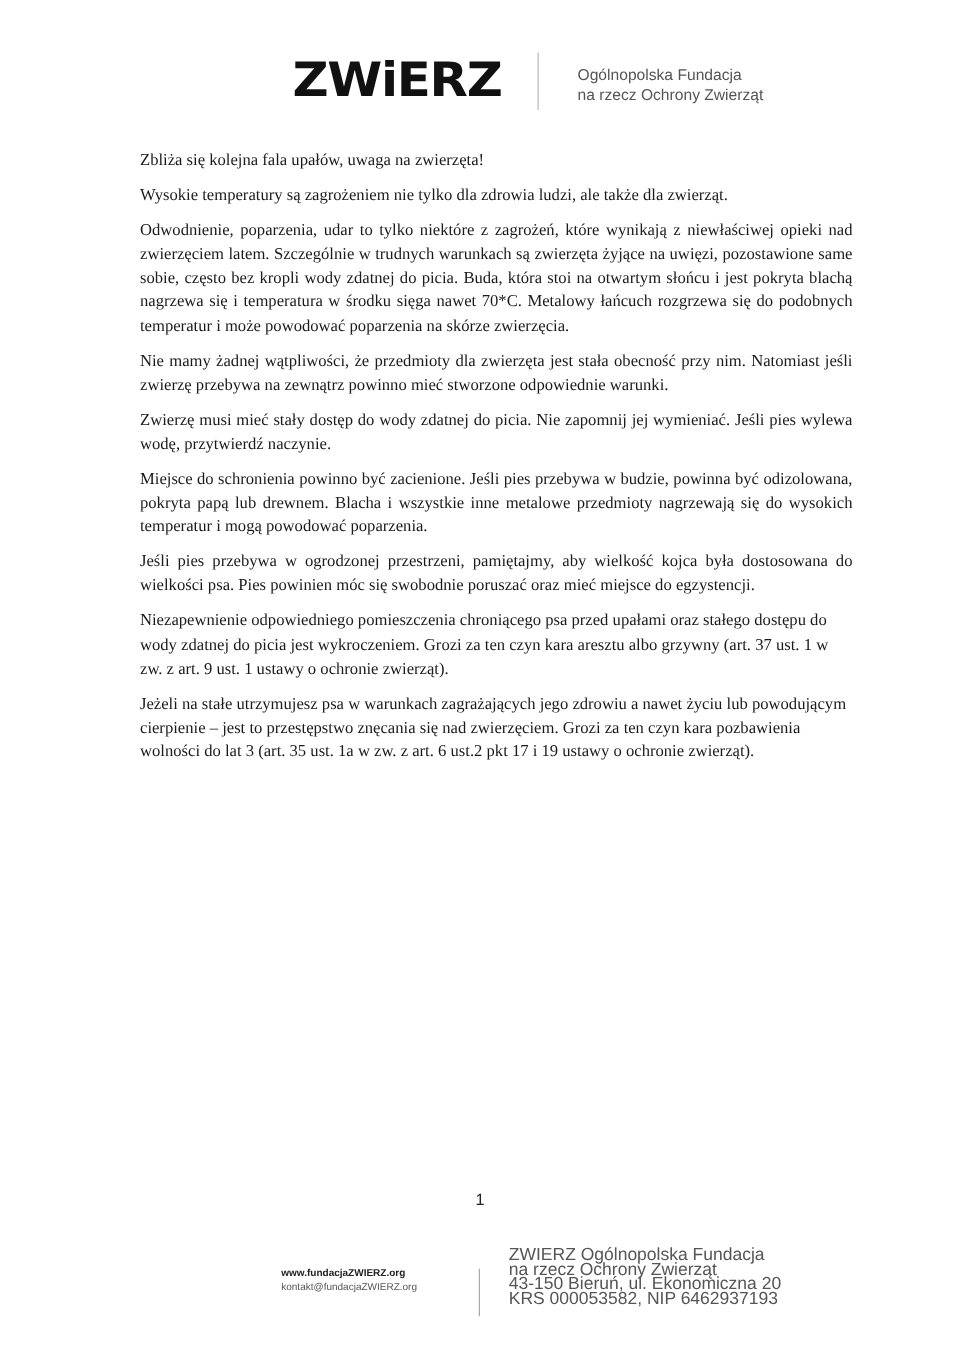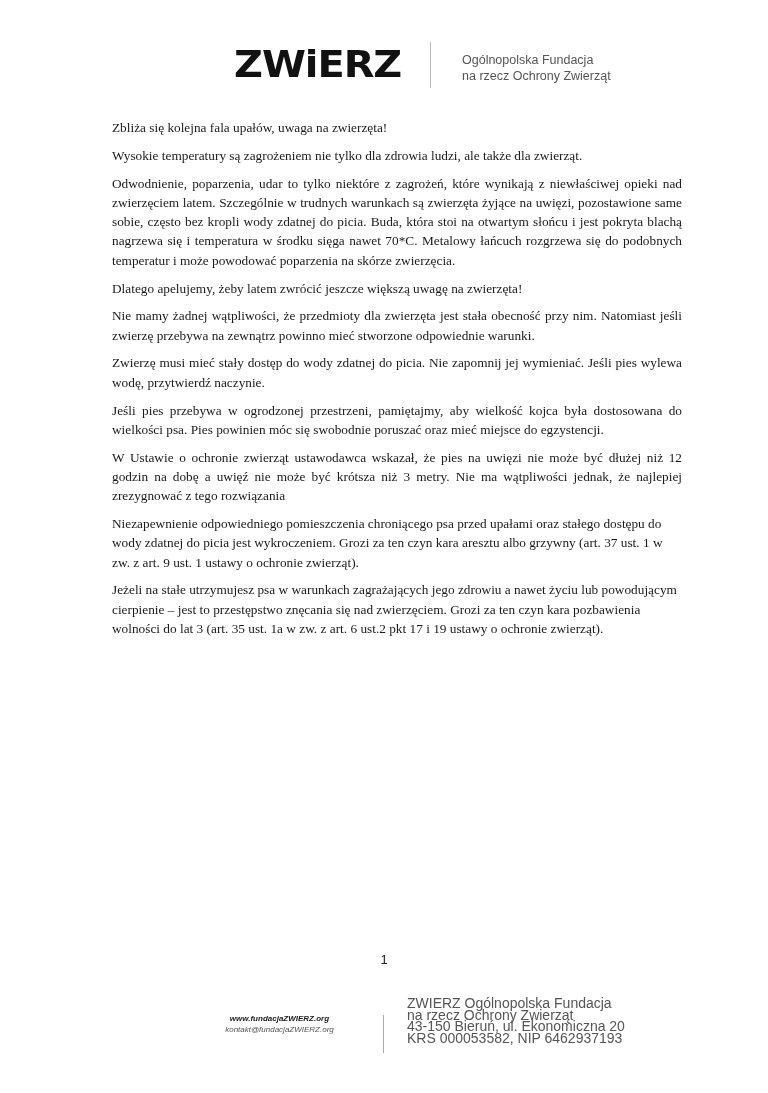--- a/index.html
+++ b/index.html
@@ -9,46 +9,45 @@
   .logo { position: absolute; left: 0; top: 4px; font-family: "DejaVu Sans", sans-serif;
           font-weight: 900; font-size: 38px; letter-spacing: -1px; color: #111;
           line-height: 44px; transform: scaleX(1.05); transform-origin: left; }
   .logo-divider { position: absolute; left: 196px; top: 4px; width: 1px; height: 46px; background: #bbb; }
   .tagline { position: absolute; left: 228px; top: 14px; font-size: 12.5px; line-height: 16px; color: #555; }
   .content { position: absolute; left: 112px; top: 118px; width: 570px;
              font-family: Liberation Serif, serif; font-size: 13.3px; line-height: 19.3px; color: #1a1a1a; }
   .content p { margin: 0 0 8.5px 0; }
   .content p.j { text-align: justify; }
   .page-number { position: absolute; top: 952px; left: 0; width: 768px; text-align: center; font-size: 13px; color: #222; }
-  .footer-left { position: absolute; top: 1013px; left: 213px; width: 133px; text-align: center; font-size: 8px; line-height: 11px; color: #555; font-style: italic; }
+  .footer-left { position: absolute; top: 1013px; left: 225px; width: 133px; text-align: left; font-size: 8px; line-height: 11px; color: #555; }
   .footer-left .web { font-weight: bold; color: #222; }
   .footer-divider { position: absolute; top: 1015px; left: 383px; width: 1px; height: 38px; background: #aaa; }
   .footer-right { position: absolute; top: 998px; left: 407px; font-size: 14px; line-height: 11.5px; color: #555; }
 </style>
 </head>
 <body>
 
 <div class="header">
   <div class="logo">ZWiERZ</div>
   <div class="logo-divider"></div>
   <div class="tagline">
     <div>Ogólnopolska Fundacja</div>
     <div>na rzecz Ochrony Zwierząt</div>
   </div>
 </div>
 
 <div class="content">
   <p>Zbliża się kolejna fala upałów, uwaga na zwierzęta!</p>
   <p>Wysokie temperatury są zagrożeniem nie tylko dla zdrowia ludzi, ale także dla zwierząt.</p>
   <p class="j">Odwodnienie, poparzenia, udar to tylko niektóre z zagrożeń, które wynikają z niewłaściwej opieki nad zwierzęciem latem. Szczególnie w trudnych warunkach są zwierzęta żyjące na uwięzi, pozostawione same sobie, często bez kropli wody zdatnej do picia. Buda, która stoi na otwartym słońcu i jest pokryta blachą nagrzewa się i temperatura w środku sięga nawet 70*C. Metalowy łańcuch rozgrzewa się do podobnych temperatur i może powodować poparzenia na skórze zwierzęcia.</p>
-  <p>Dlatego apelujemy, żeby latem zwrócić jeszcze większą uwagę na zwierzęta!</p>
   <p class="j">Nie mamy żadnej wątpliwości, że przedmioty dla zwierzęta jest stała obecność przy nim. Natomiast jeśli zwierzę przebywa na zewnątrz powinno mieć stworzone odpowiednie warunki.</p>
   <p class="j">Zwierzę musi mieć stały dostęp do wody zdatnej do picia. Nie zapomnij jej wymieniać. Jeśli pies wylewa wodę, przytwierdź naczynie.</p>
+  <p class="j">Miejsce do schronienia powinno być zacienione.  Jeśli pies przebywa w budzie, powinna być odizolowana, pokryta papą lub drewnem. Blacha i wszystkie inne metalowe przedmioty nagrzewają się do wysokich temperatur i mogą powodować poparzenia.</p>
   <p class="j">Jeśli pies przebywa w ogrodzonej przestrzeni, pamiętajmy, aby wielkość kojca była dostosowana do wielkości psa. Pies powinien móc się swobodnie poruszać oraz mieć miejsce do egzystencji.</p>
-  <p class="j">W Ustawie o ochronie zwierząt ustawodawca wskazał, że pies na uwięzi nie może być dłużej niż 12 godzin na dobę a uwięź nie może być krótsza niż 3 metry. Nie ma wątpliwości jednak, że najlepiej zrezygnować z tego rozwiązania</p>
   <p>Niezapewnienie odpowiedniego pomieszczenia chroniącego psa przed upałami oraz stałego dostępu do wody zdatnej do picia jest wykroczeniem. Grozi za ten czyn kara aresztu albo grzywny (art. 37 ust. 1 w zw. z art. 9 ust. 1 ustawy o ochronie zwierząt).</p>
   <p>Jeżeli na stałe utrzymujesz psa w warunkach zagrażających jego zdrowiu a nawet życiu lub powodującym cierpienie – jest to przestępstwo znęcania się nad zwierzęciem. Grozi za ten czyn kara pozbawienia wolności do lat 3 (art. 35 ust. 1a w zw. z art. 6 ust.2 pkt 17 i 19 ustawy o ochronie zwierząt).</p>
 </div>
 
 <div class="page-number">1</div>
 
 <div class="footer-left">
   <div class="web">www.fundacjaZWIERZ.org</div>
   <div>kontakt@fundacjaZWIERZ.org</div>
 </div>

